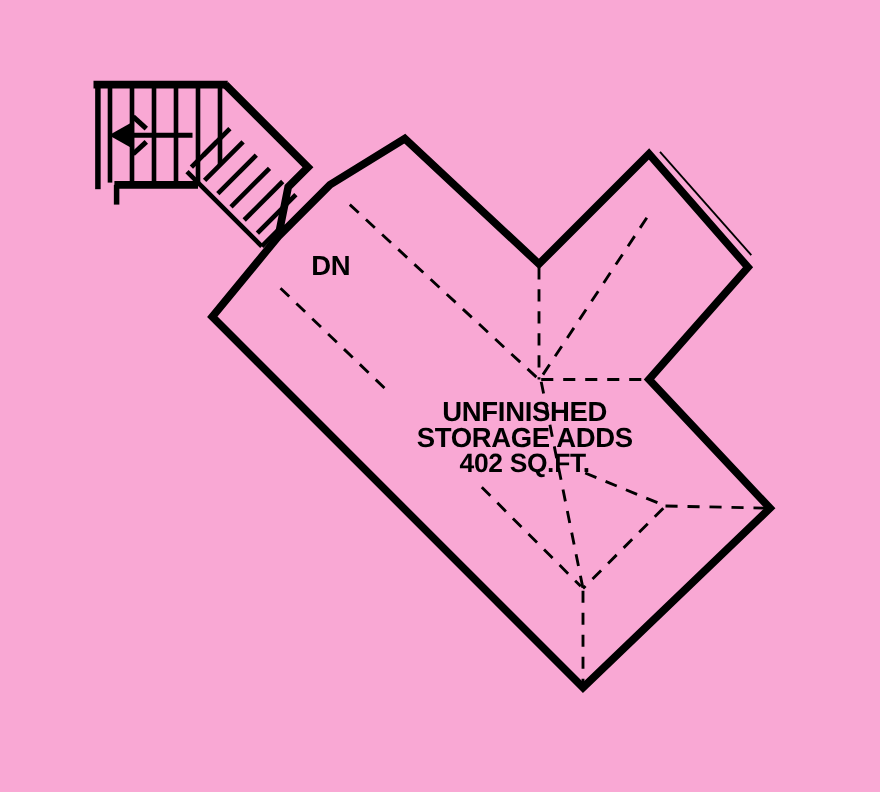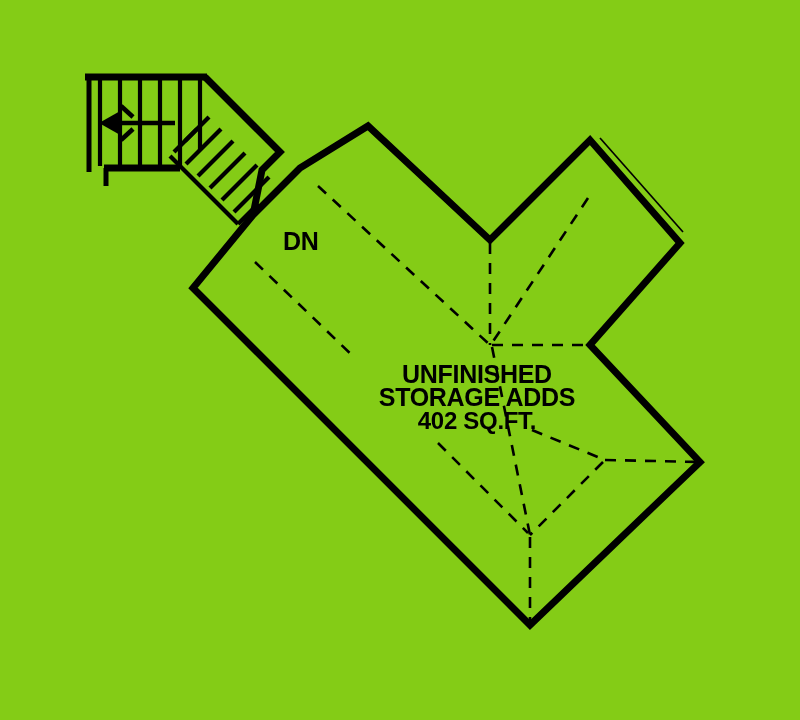--- a/index.html
+++ b/index.html
@@ -11,21 +11,21 @@
   body {
     width: 800px;
     height: 720px;
     font-family: "Liberation Sans", sans-serif;
     overflow: hidden;
   }
   #plan-root {
     position: relative;
     width: 800px;
     height: 720px;
-    background: #84cc16;
+    background: #f9a8d4;
   }
   #plan-svg {
     position: absolute;
     top: 0;
     left: 0;
     width: 800px;
     height: 720px;
     display: block;
   }
   .wall {

